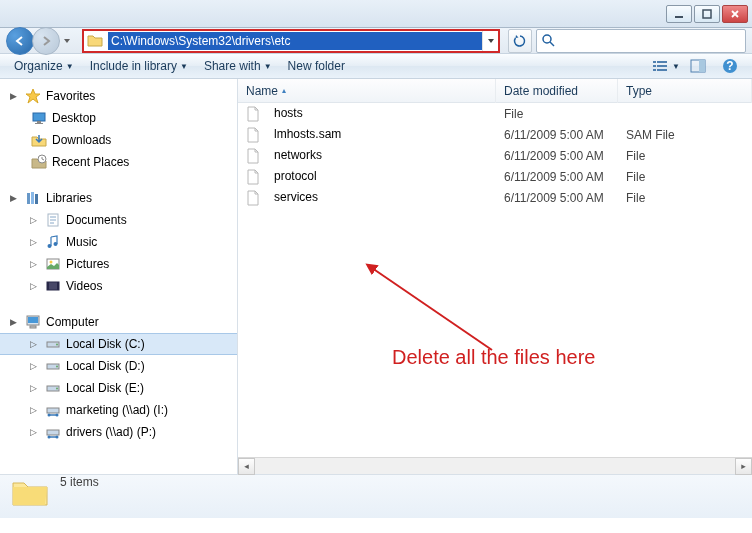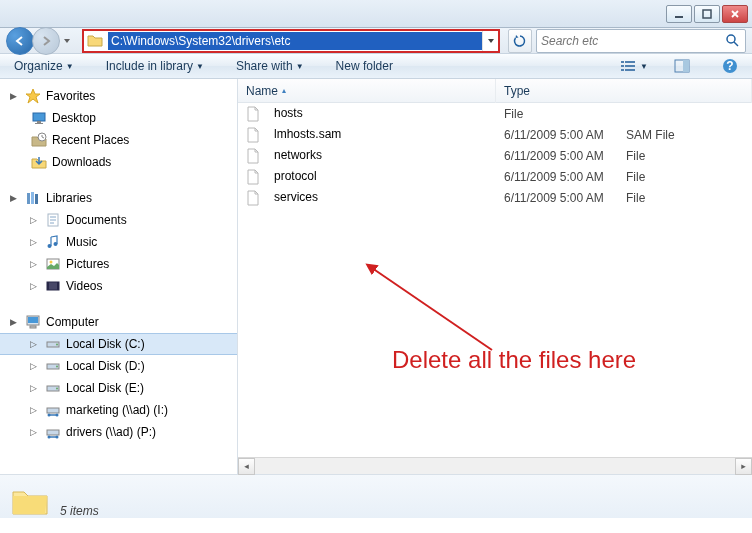--- a/index.html
+++ b/index.html
@@ -21,21 +21,21 @@
 .addr-icon { width: 18px; height: 18px; margin: 0 3px; }
 .addr-text { flex:1; background:#2060c0; color:#fff; padding:1px 3px; height:18px; line-height:16px; font-size:12px; }
 .addr-end { display:flex; align-items:center; height:100%; }
 .addr-drop { width:16px; display:flex; align-items:center; justify-content:center; cursor:pointer; height:100%; border-left:1px solid #e0e0e0; }
 .refresh { width:24px; height:24px; border:1px solid #c0cad4; background:linear-gradient(#fff,#e8eef4); display:flex; align-items:center; justify-content:center; cursor:pointer; border-radius:2px; }
 .search-wrap { width: 210px; height: 24px; border: 1px solid #a8b8c8; background: #fff; display: flex; align-items: center; padding: 0 4px; border-radius:2px; }
 .search-wrap input { border: none; flex: 1; outline: none; color: #888; font-style: italic; background:transparent; }
 .search-icon { width:16px; height:16px; color:#2060c0; }
 
 
-.toolbar { height: 16px; background: linear-gradient(#fafdff,#e6eef6 48%,#dde8f2 52%,#eaf2fa); border-bottom: 1px solid #c8d4e0; display: flex; align-items: center; padding: 12px 8px; gap: 20px; }
+.toolbar { height: 16px; background: linear-gradient(#fafdff,#e6eef6 48%,#dde8f2 52%,#eaf2fa); border-bottom: 1px solid #c8d4e0; display: flex; align-items: center; padding: 12px 8px; gap: 4px; }
 .tool-item { padding: 4px 6px; color: #1a3a5a; cursor: pointer; display: flex; align-items: center; gap: 3px; border-radius:2px; }
 .tool-drop { font-size: 8px; color:#1a3a5a; }
 .toolbar-spacer { flex: 1; }
 .tool-icon-btn { width: 28px; height: 24px; display:flex; align-items:center; justify-content:center; cursor:pointer; border-radius:2px; }
 
 
 .main { display: flex; height: 395px; }
 .tree { width: 238px; border-right: 1px solid #d8e0e8; overflow-y: auto; padding: 6px 0; background:#fff; }
 .tree-group { margin-bottom: 14px; }
 .tree-row { display: flex; align-items: center; height: 22px; padding-left: 10px; gap: 4px; cursor: pointer; }
@@ -56,26 +56,26 @@
 .file-row { display: flex; align-items: center; height: 21px; cursor: pointer; }
 .file-cell { padding: 0 8px; color: #000; display:flex; gap:12px; }
 .file-cell.name { width: 258px; }
 .file-cell.date { width: 122px; color:#444; }
 .file-cell.type { flex:1; color:#444; }
 .file-icon { width:16px; height:16px; }
 .hscroll { height:17px; background:#f0f0f0; border-top:1px solid #d8d8d8; display:flex; align-items:center; }
 .hscroll-btn { width:17px; height:17px; background:linear-gradient(#fdfdfd,#e8e8e8); border:1px solid #c8c8c8; display:flex; align-items:center; justify-content:center; cursor:pointer; font-size:9px; color:#606060; }
 
 
-.statusbar { height: 44px; border-top: 1px solid #d8e0e8; display: flex; align-items: flex-end; padding: 0 10px; gap: 10px; background: linear-gradient(#f4f8fc,#e8f0f8); font-style: italic; }
+.statusbar { height: 44px; border-top: 1px solid #d8e0e8; display: flex; align-items: flex-start; padding: 0 10px; gap: 10px; background: linear-gradient(#f4f8fc,#e8f0f8); }
 .status-folder { width:40px; height:34px; }
 .status-text { color: #404040; }
 
 
-.annotation-text { position:absolute; color:#d02020; font-size:24px; font-family: Arial, sans-serif; left: 392px; top: 346px; pointer-events:none; }
+.annotation-text { position:absolute; color:#d02020; font-size:20px; font-family: Arial, sans-serif; left: 392px; top: 346px; pointer-events:none; }
 .annotation-arrow { position:absolute; left: 362px; top: 260px; pointer-events:none; }
 
 
 svg { display:block; }
 </style>
 </head>
 <body>
 
 <div class="titlebar">
   <div class="win-btn">
@@ -128,21 +128,20 @@
         </div>
     </div>
   </div>
   <div class="refresh">
       <svg width="14" height="14">
         <path d="M7 2 A5 5 0 1 1 2.5 4" fill="none" stroke="#2060a0" stroke-width="1.5"></path>
         <path d="M3 1 L2.5 4 L5.5 3.5 Z" fill="#2060a0"></path>
       </svg>
     </div>
   <div class="search-wrap">
-    <input placeholder="Search etc" style="">
     <svg class="search-icon" width="14" height="14">
         <circle cx="6" cy="6" r="4" fill="none" stroke="#2060a0" stroke-width="1.5"></circle>
         <path d="M9 9 L13 13" stroke="#2060a0" stroke-width="1.5"></path>
       </svg>
   </div>
 </div>
 
 <div class="toolbar">
   <div class="tool-item">
       <span>Organize</span>
@@ -204,35 +203,35 @@
               <rect x="2" y="3" width="12" height="8" fill="#4898d8" stroke="#2868a8"></rect>
               <rect x="6" y="11" width="4" height="2" fill="#888"></rect>
               <rect x="4" y="13" width="8" height="1" fill="#888"></rect>
             </svg>
           </span>
           <span class="tree-label">Desktop</span>
         </div>
       <div class="tree-row child">
           <span class="tree-icon">
             <svg width="16" height="16">
+              <path d="M1 5 L6 5 L8 7 L15 7 L15 14 L1 14 Z" fill="#f8d878" stroke="#c8a848"></path>
+              <path d="M8 3 L8 9 M5 7 L8 10 L11 7" fill="none" stroke="#3878b8" stroke-width="1.5"></path>
+            </svg>
+          </span>
+          <span class="tree-label">Downloads</span>
+        </div>
+      <div class="tree-row child">
+          <span class="tree-icon">
+            <svg width="16" height="16">
               <path d="M1 5 L6 5 L8 7 L15 7 L15 14 L1 14 Z" fill="#c8b888" stroke="#a89868"></path>
               <circle cx="11" cy="5" r="4" fill="#fff" stroke="#888"></circle>
               <path d="M11 3 L11 5 L13 6" fill="none" stroke="#888"></path>
             </svg>
           </span>
           <span class="tree-label">Recent Places</span>
-        </div>
-      <div class="tree-row child">
-          <span class="tree-icon">
-            <svg width="16" height="16">
-              <path d="M1 5 L6 5 L8 7 L15 7 L15 14 L1 14 Z" fill="#f8d878" stroke="#c8a848"></path>
-              <path d="M8 3 L8 9 M5 7 L8 10 L11 7" fill="none" stroke="#3878b8" stroke-width="1.5"></path>
-            </svg>
-          </span>
-          <span class="tree-label">Downloads</span>
         </div>
     </div>
     <div class="tree-group">
       <div class="tree-row">
         <span class="caret">▶</span>
         <span class="tree-icon">
             <svg width="16" height="16">
               <rect x="2" y="3" width="3" height="11" fill="#6898c8"></rect>
               <rect x="6" y="2" width="3" height="12" fill="#88b8e8"></rect>
               <rect x="10" y="4" width="3" height="10" fill="#4878a8"></rect>
@@ -351,20 +350,23 @@
           <span class="tree-label">drivers (\\ad) (P:)</span>
         </div>
     </div>
   </div>
 
   <div class="content">
     <div class="col-headers">
       <div class="col-h name">
           <span>Name</span>
           <span class="sort-ind">▴</span>
+        </div>
+      <div class="col-h date">
+          <span>Date modified</span>
         </div>
       <div class="col-h type">
           <span>Type</span>
         </div>
     </div>
     <div class="file-list" id="file-list">
         <div class="file-row">
           <div class="file-cell name">
             <span class="file-icon">
               <svg width="14" height="16">

